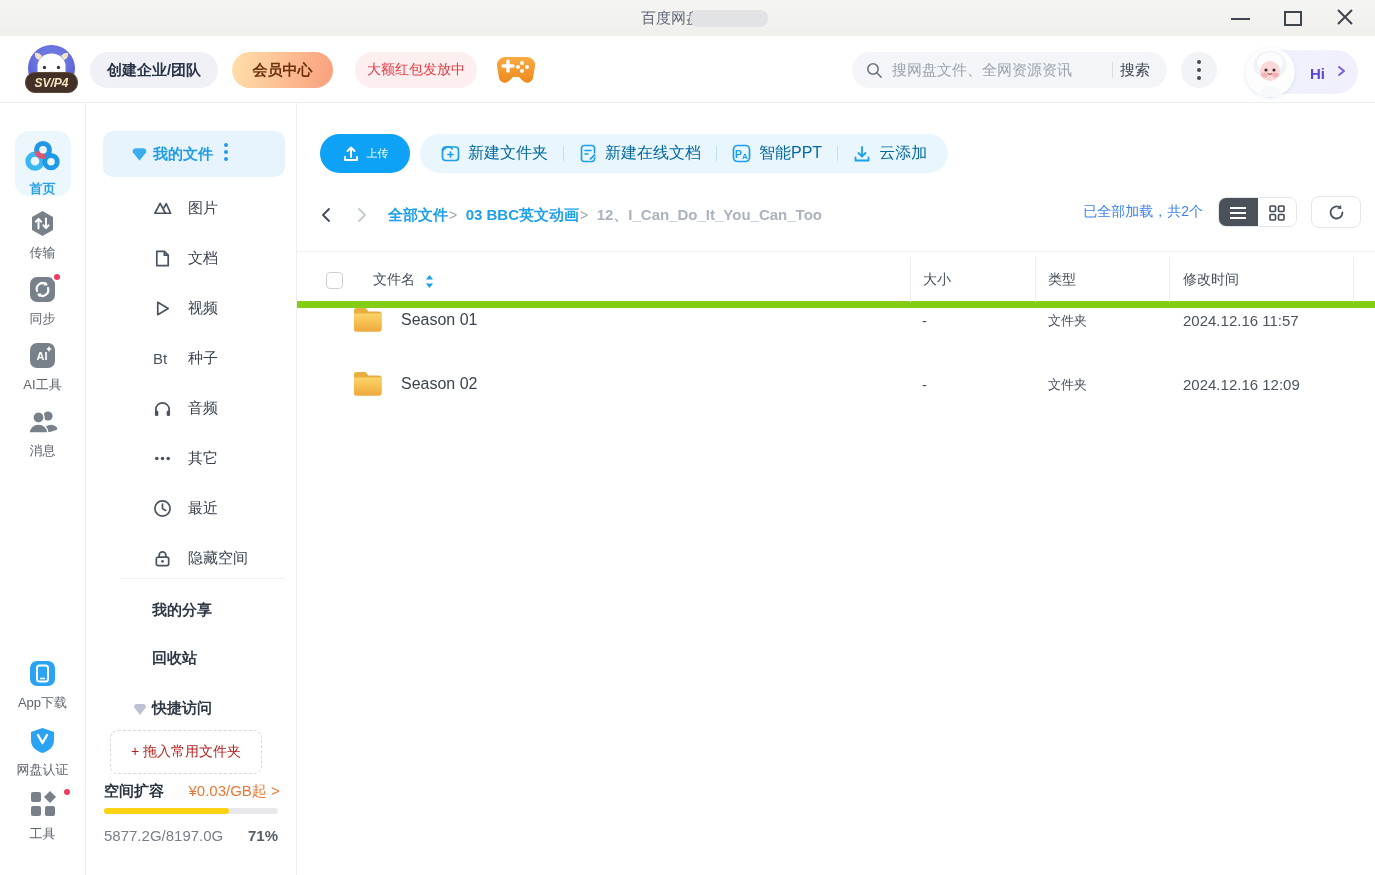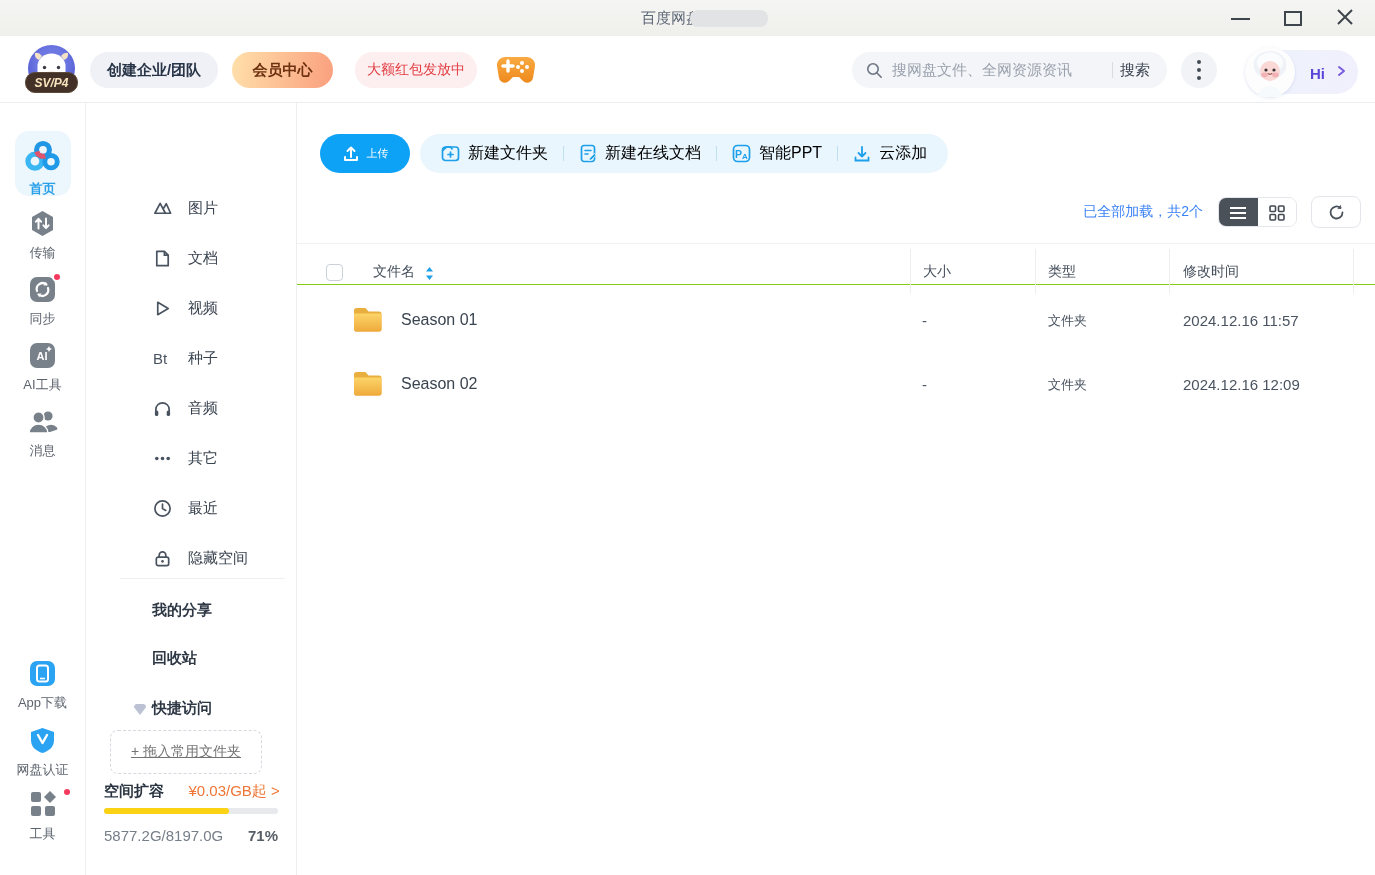--- a/index.html
+++ b/index.html
@@ -48,47 +48,47 @@
 
   
   #side { left:86px; top:103px; width:211px; height:772px; background:#fff; border-right:1px solid #eceef0; }
   #myfiles { left:17px; top:28px; width:182px; height:46px; background:#e7f4fd; border-radius:10px; }
   .sitem { position:absolute; left:67px; display:flex; align-items:center; gap:16px; height:20px; }
   .sitem .ic { width:19px; height:19px; }
   .sitem .tx { font-size:15px; color:#39434f; }
   .sdiv { position:absolute; left:34px; top:475px; width:165px; height:1px; background:#eef0f2; }
   .sbold { position:absolute; left:66px; font-size:15px; font-weight:700; color:#2e3845; }
   #dragbox { left:24px; top:627px; width:152px; height:44px; border:1px dashed #d5d9df; border-radius:8px;
-     display:flex; align-items:center; justify-content:center; color:#737373; font-size:14px;text-decoration:underline; }
+     display:flex; align-items:center; justify-content:center; color:#b91c1c; font-size:14px; }
   #quota-line1 { left:18px; top:679px; width:180px; }
   #quota-bar { left:18px; top:705px; width:174px; height:6px; border-radius:3px; background:#e7e9ec; }
   #quota-bar i { display:block; width:125px; height:6px; border-radius:3px; background:#fbd314; }
   #quota-line2 { left:18px; top:724px; width:174px; font-size:15px; color:#767e89; }
 
   
   #main { left:297px; top:103px; width:1078px; height:772px; background:#fff; }
   #btn-upload { left:23px; top:31px; width:90px; height:39px; border-radius:20px; background:#0ea2f6;
      display:flex; align-items:center; justify-content:center; gap:7px; color:#fff; font-size:11px; }
   #toolgroup { left:123px; top:31px; height:39px; border-radius:20px; background:#e9f6fe;
-     display:flex; align-items:center; color:#000000; font-size:16px; padding:0 21px; }
+     display:flex; align-items:center; color:#0369a1; font-size:16px; padding:0 21px; }
   #toolgroup .tsep { width:1px; height:15px; background:#bfdff2; margin:0 15px; }
   #toolgroup .titem { display:flex; align-items:center; gap:8px; }
   #breadcrumb { left:0px; top:95px; width:1078px; height:34px; }
   .bc-blue { color:#1d9fe9; font-weight:700; font-size:15px; }
   .bc-sep { color:#9aa4b0; font-size:14px; font-weight:400; padding:0 4px 0 1px;}
   .bc-gray { color:#aab3bf; font-weight:700; font-size:15px; }
   #loadinfo { position:absolute; right:172px; top:100px; font-size:14px; color:#3b82f6; }
   #viewtoggle { left:921px; top:94px; width:79px; height:30px; border:1px solid #e3e6ea; border-radius:8px; overflow:hidden; display:flex; }
   #viewtoggle .seg1 { width:40px; height:30px; background:#4b5159; display:flex; align-items:center; justify-content:center; }
   #viewtoggle .seg2 { width:39px; height:30px; background:#fff; display:flex; align-items:center; justify-content:center; }
   #refreshbtn { left:1014px; top:93px; width:50px; height:32px; border:1px solid #e3e6ea; border-radius:8px;
      display:flex; align-items:center; justify-content:center; }
 
   
-  #thead { left:0; top:140px; width:1078px; height:42px; border-top:1px solid #f0f1f3; border-bottom:1px solid #84cc16; }
+  #thead { left:0; top:148px; width:1078px; height:57px; border-top:1px solid #f0f1f3; border-bottom:7px solid #84cc16; }
   .vline { position:absolute; top:5px; height:45px; width:1px; background:#eceef0; }
   .th { position:absolute; top:19px; font-size:14px; color:#454f5b; }
   #cb { left:29px; top:20px; width:17px; height:17px; border:1px solid #ccd1d8; border-radius:4px; background:#fff; }
   .row { position:absolute; left:0; width:1078px; height:63px; }
   .row .fname { position:absolute; left:104px; top:21px; font-size:16px; color:#3a4450; }
   .row .fdash { position:absolute; left:625px; top:22px; font-size:15px; color:#4a5460; }
   .row .ftype { position:absolute; left:751px; top:22px; font-size:13px; color:#4a5460; }
   .row .fdate { position:absolute; left:886px; top:22px; font-size:15px; color:#4a5460; }
 </style>
 </head>
@@ -233,20 +233,31 @@
         <rect x="2" y="16" width="10" height="10" rx="2" fill="#788089"></rect>
         <rect x="16" y="16" width="10" height="10" rx="2" fill="#788089"></rect>
         <path d="M21 1 l6 6 -6 6 -6 -6 z" fill="#788089"></path>
       </svg>
     <div class="reddot" style="left:62px;top:-3px"></div>
     <div class="lbl">工具</div>
   </div>
 </div>
 
 <div class="abs" id="side">
+  <div class="abs" id="myfiles">
+    <svg class="abs" style="left:28px;top:16px" width="17" height="15" viewBox="0 0 17 15">
+        <path d="M8.5 13.8 L1.8 5.2 A3.4 3.4 0 0 1 4.6 1.2 h7.8 A3.4 3.4 0 0 1 15.2 5.2 Z" fill="#3badee"></path>
+      </svg>
+    <div class="abs" style="left:50px;top:14px;font-size:15px;font-weight:700;color:#1f9ce7">我的文件</div>
+    <div class="abs" style="left:121px;top:12px;display:flex;flex-direction:column;gap:3px;align-items:center">
+      <i style="width:4px;height:4px;border-radius:50%;background:#1f9ce7"></i>
+      <i style="width:4px;height:4px;border-radius:50%;background:#1f9ce7"></i>
+      <i style="width:4px;height:4px;border-radius:50%;background:#1f9ce7"></i>
+    </div>
+  </div>
   <div class="sitem" style="top:95px">
     <svg class="ic" viewBox="0 0 20 20">
         <path d="M7.5 4.5 L13 15 H2 Z" fill="none" stroke="#4a5460" stroke-width="1.8" stroke-linejoin="round"></path>
         <path d="M11 10 L14 5 L18.5 15 H12" fill="none" stroke="#4a5460" stroke-width="1.8" stroke-linejoin="round"></path>
       </svg>
     <span class="tx">图片</span>
   </div>
   <div class="sitem" style="top:145px">
     <svg class="ic" viewBox="0 0 20 20">
         <path d="M4 2.5 h8 l4 4 V17.5 H4 Z" fill="none" stroke="#4a5460" stroke-width="1.8" stroke-linejoin="round"></path>
@@ -351,20 +362,33 @@
     <div class="tsep"></div>
     <div class="titem">
       <svg width="18" height="18" viewBox="0 0 18 18">
           <path d="M9 2 v9 M5.5 8 L9 11.5 L12.5 8" stroke="#1d9fe9" stroke-width="1.8" fill="none" stroke-linecap="round" stroke-linejoin="round"></path>
           <path d="M2.5 12.5 v3 h13 v-3" stroke="#1d9fe9" stroke-width="1.8" fill="none" stroke-linecap="round"></path>
         </svg>
       <span>云添加</span>
     </div>
   </div>
 
+  <div class="abs" id="breadcrumb">
+    <svg class="abs" style="left:22px;top:8px" width="14" height="18" viewBox="0 0 14 18">
+        <path d="M10 3 L4 9 L10 15" stroke="#3f4a56" stroke-width="1.8" fill="none" stroke-linecap="round" stroke-linejoin="round"></path>
+      </svg>
+    <svg class="abs" style="left:58px;top:8px" width="14" height="18" viewBox="0 0 14 18">
+        <path d="M4 3 L10 9 L4 15" stroke="#c6ccd3" stroke-width="2" fill="none" stroke-linecap="round" stroke-linejoin="round"></path>
+      </svg>
+    <div class="abs" style="left:91px;top:8px;white-space:nowrap">
+      <span class="bc-blue">全部文件</span><span class="bc-sep">&gt;</span>
+      <span class="bc-blue">03 BBC英文动画</span><span class="bc-sep">&gt;</span>
+      <span class="bc-gray">12、I_Can_Do_It_You_Can_Too</span>
+    </div>
+  </div>
   <div class="abs" id="loadinfo">已全部加载，共2个</div>
   <div class="abs" id="viewtoggle">
     <div class="seg1">
         <svg width="18" height="14" viewBox="0 0 18 14">
           <path d="M1 2 h16 M1 7 h16 M1 12 h16" stroke="#fff" stroke-width="2"></path>
         </svg>
       </div>
     <div class="seg2">
         <svg width="16" height="16" viewBox="0 0 16 16">
           <rect x="1" y="1" width="5.5" height="5.5" rx="1" fill="none" stroke="#434a52" stroke-width="1.6"></rect>

